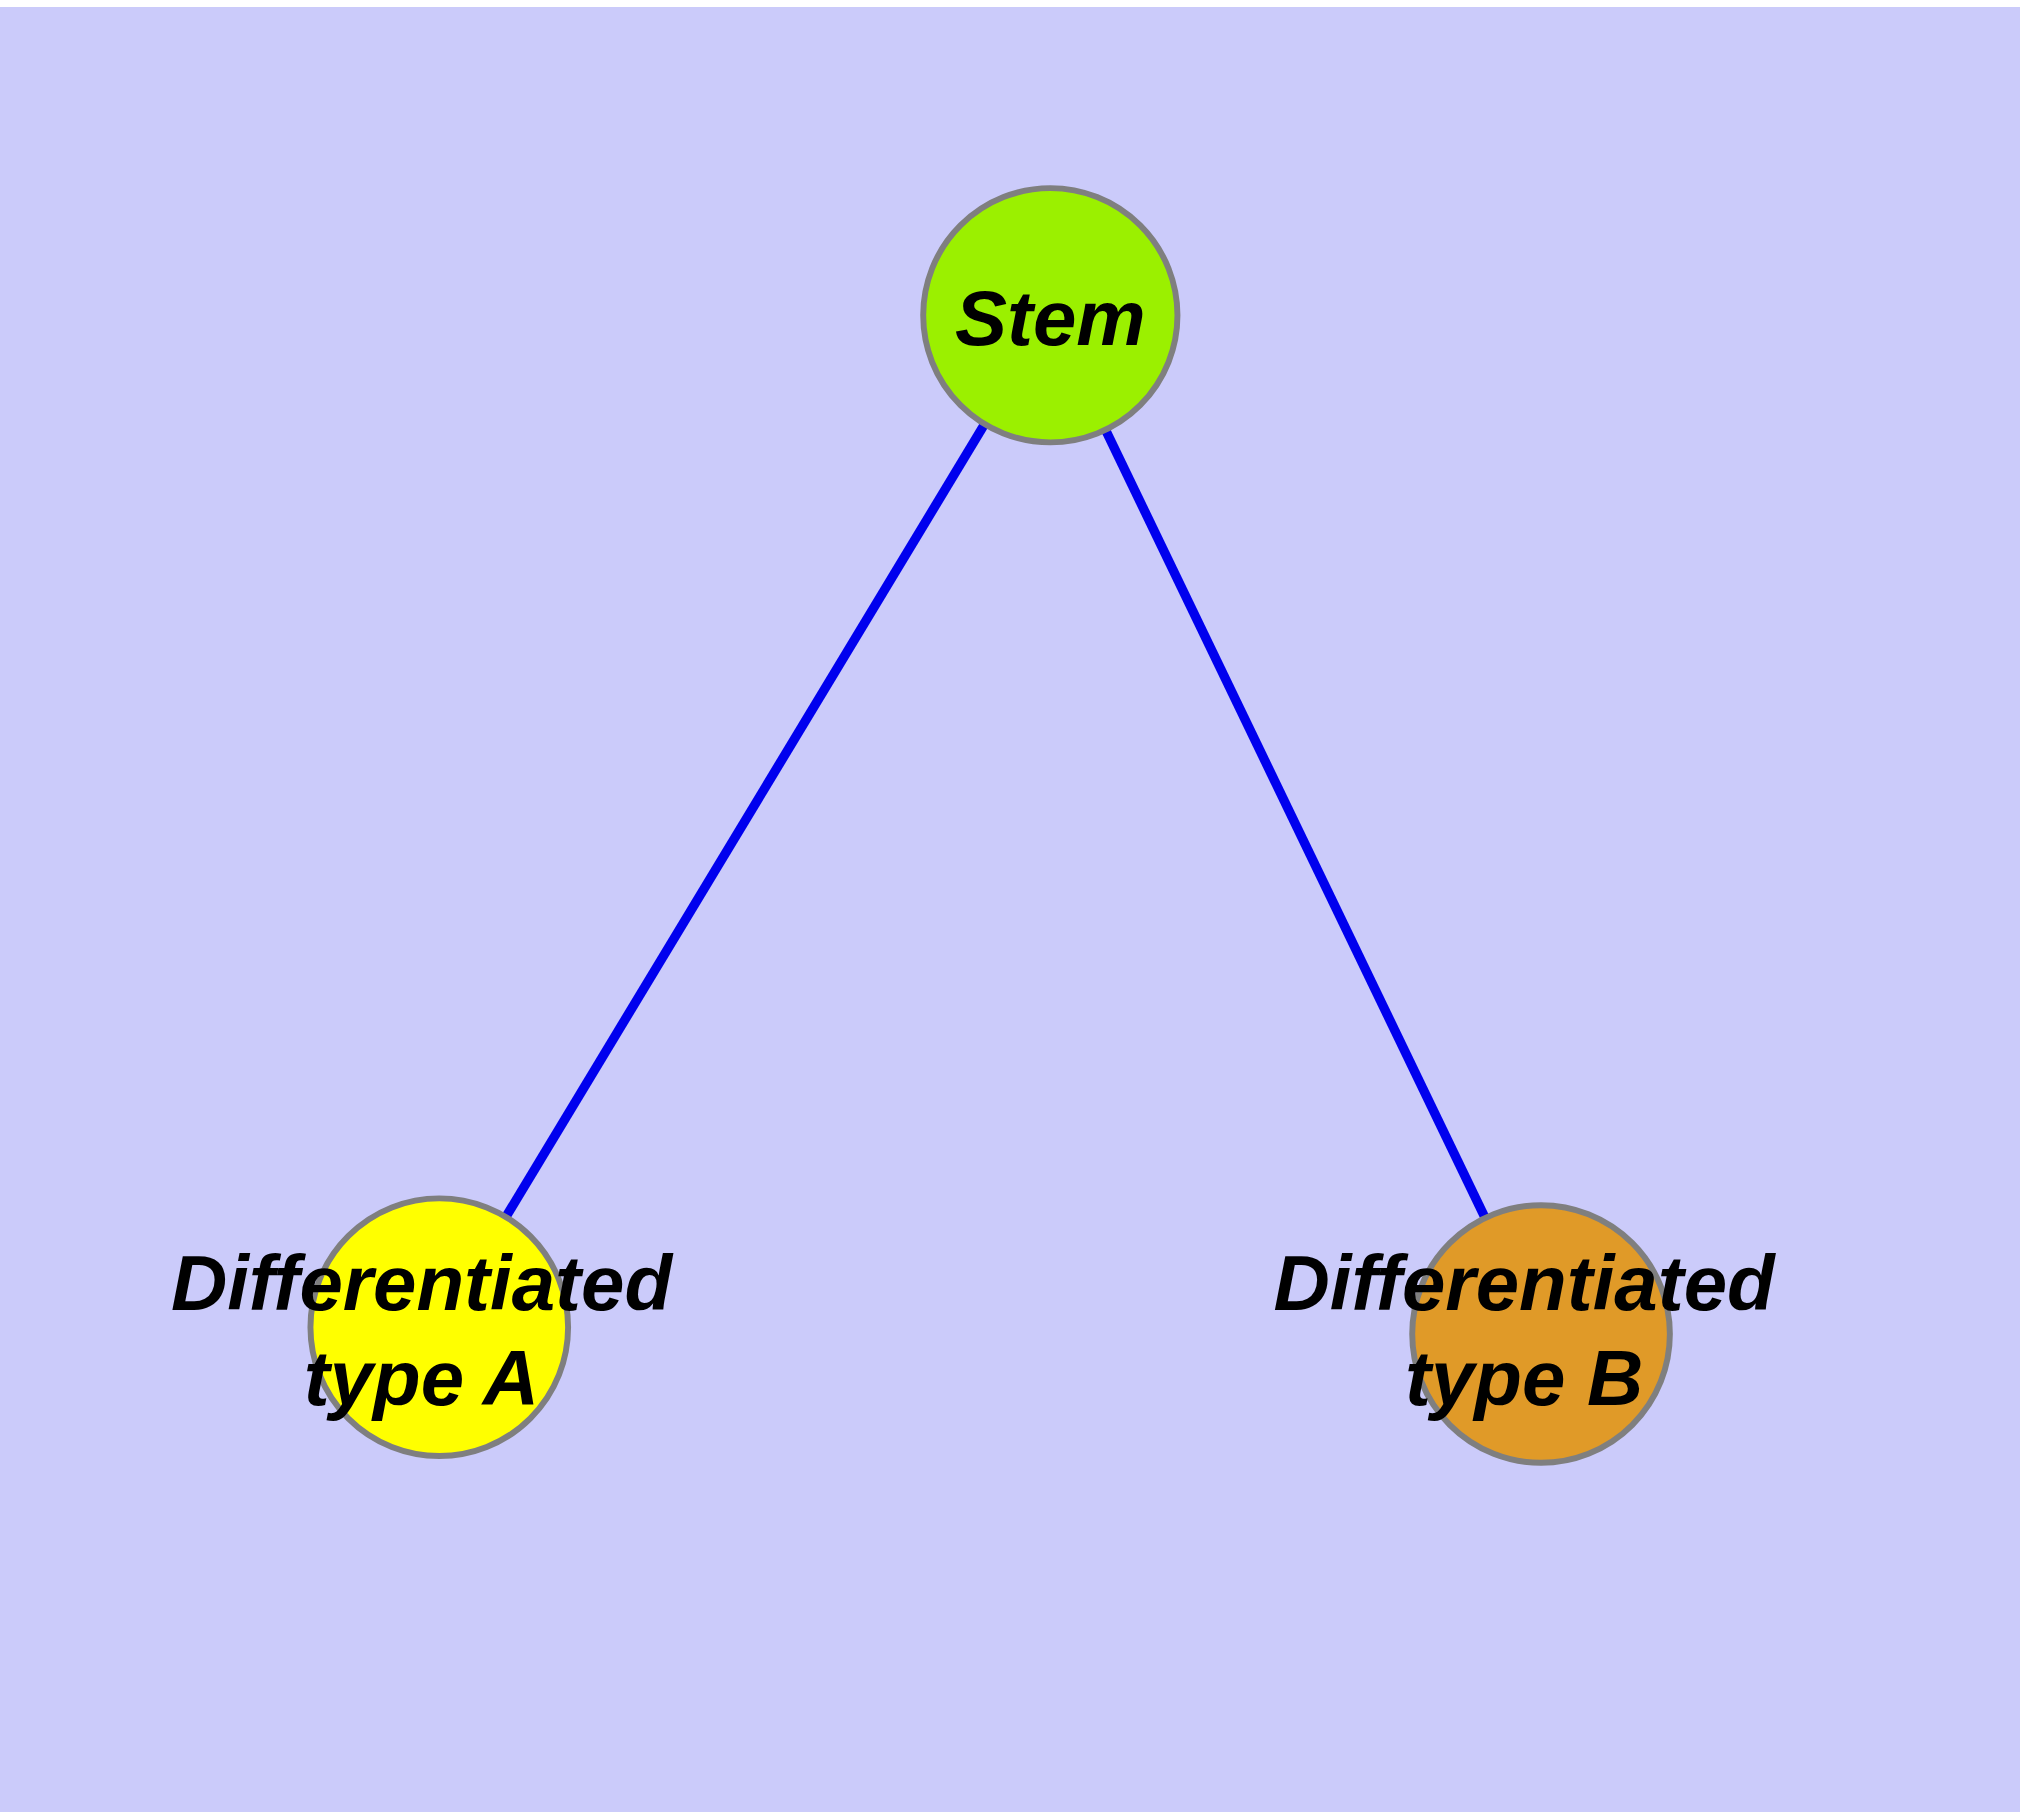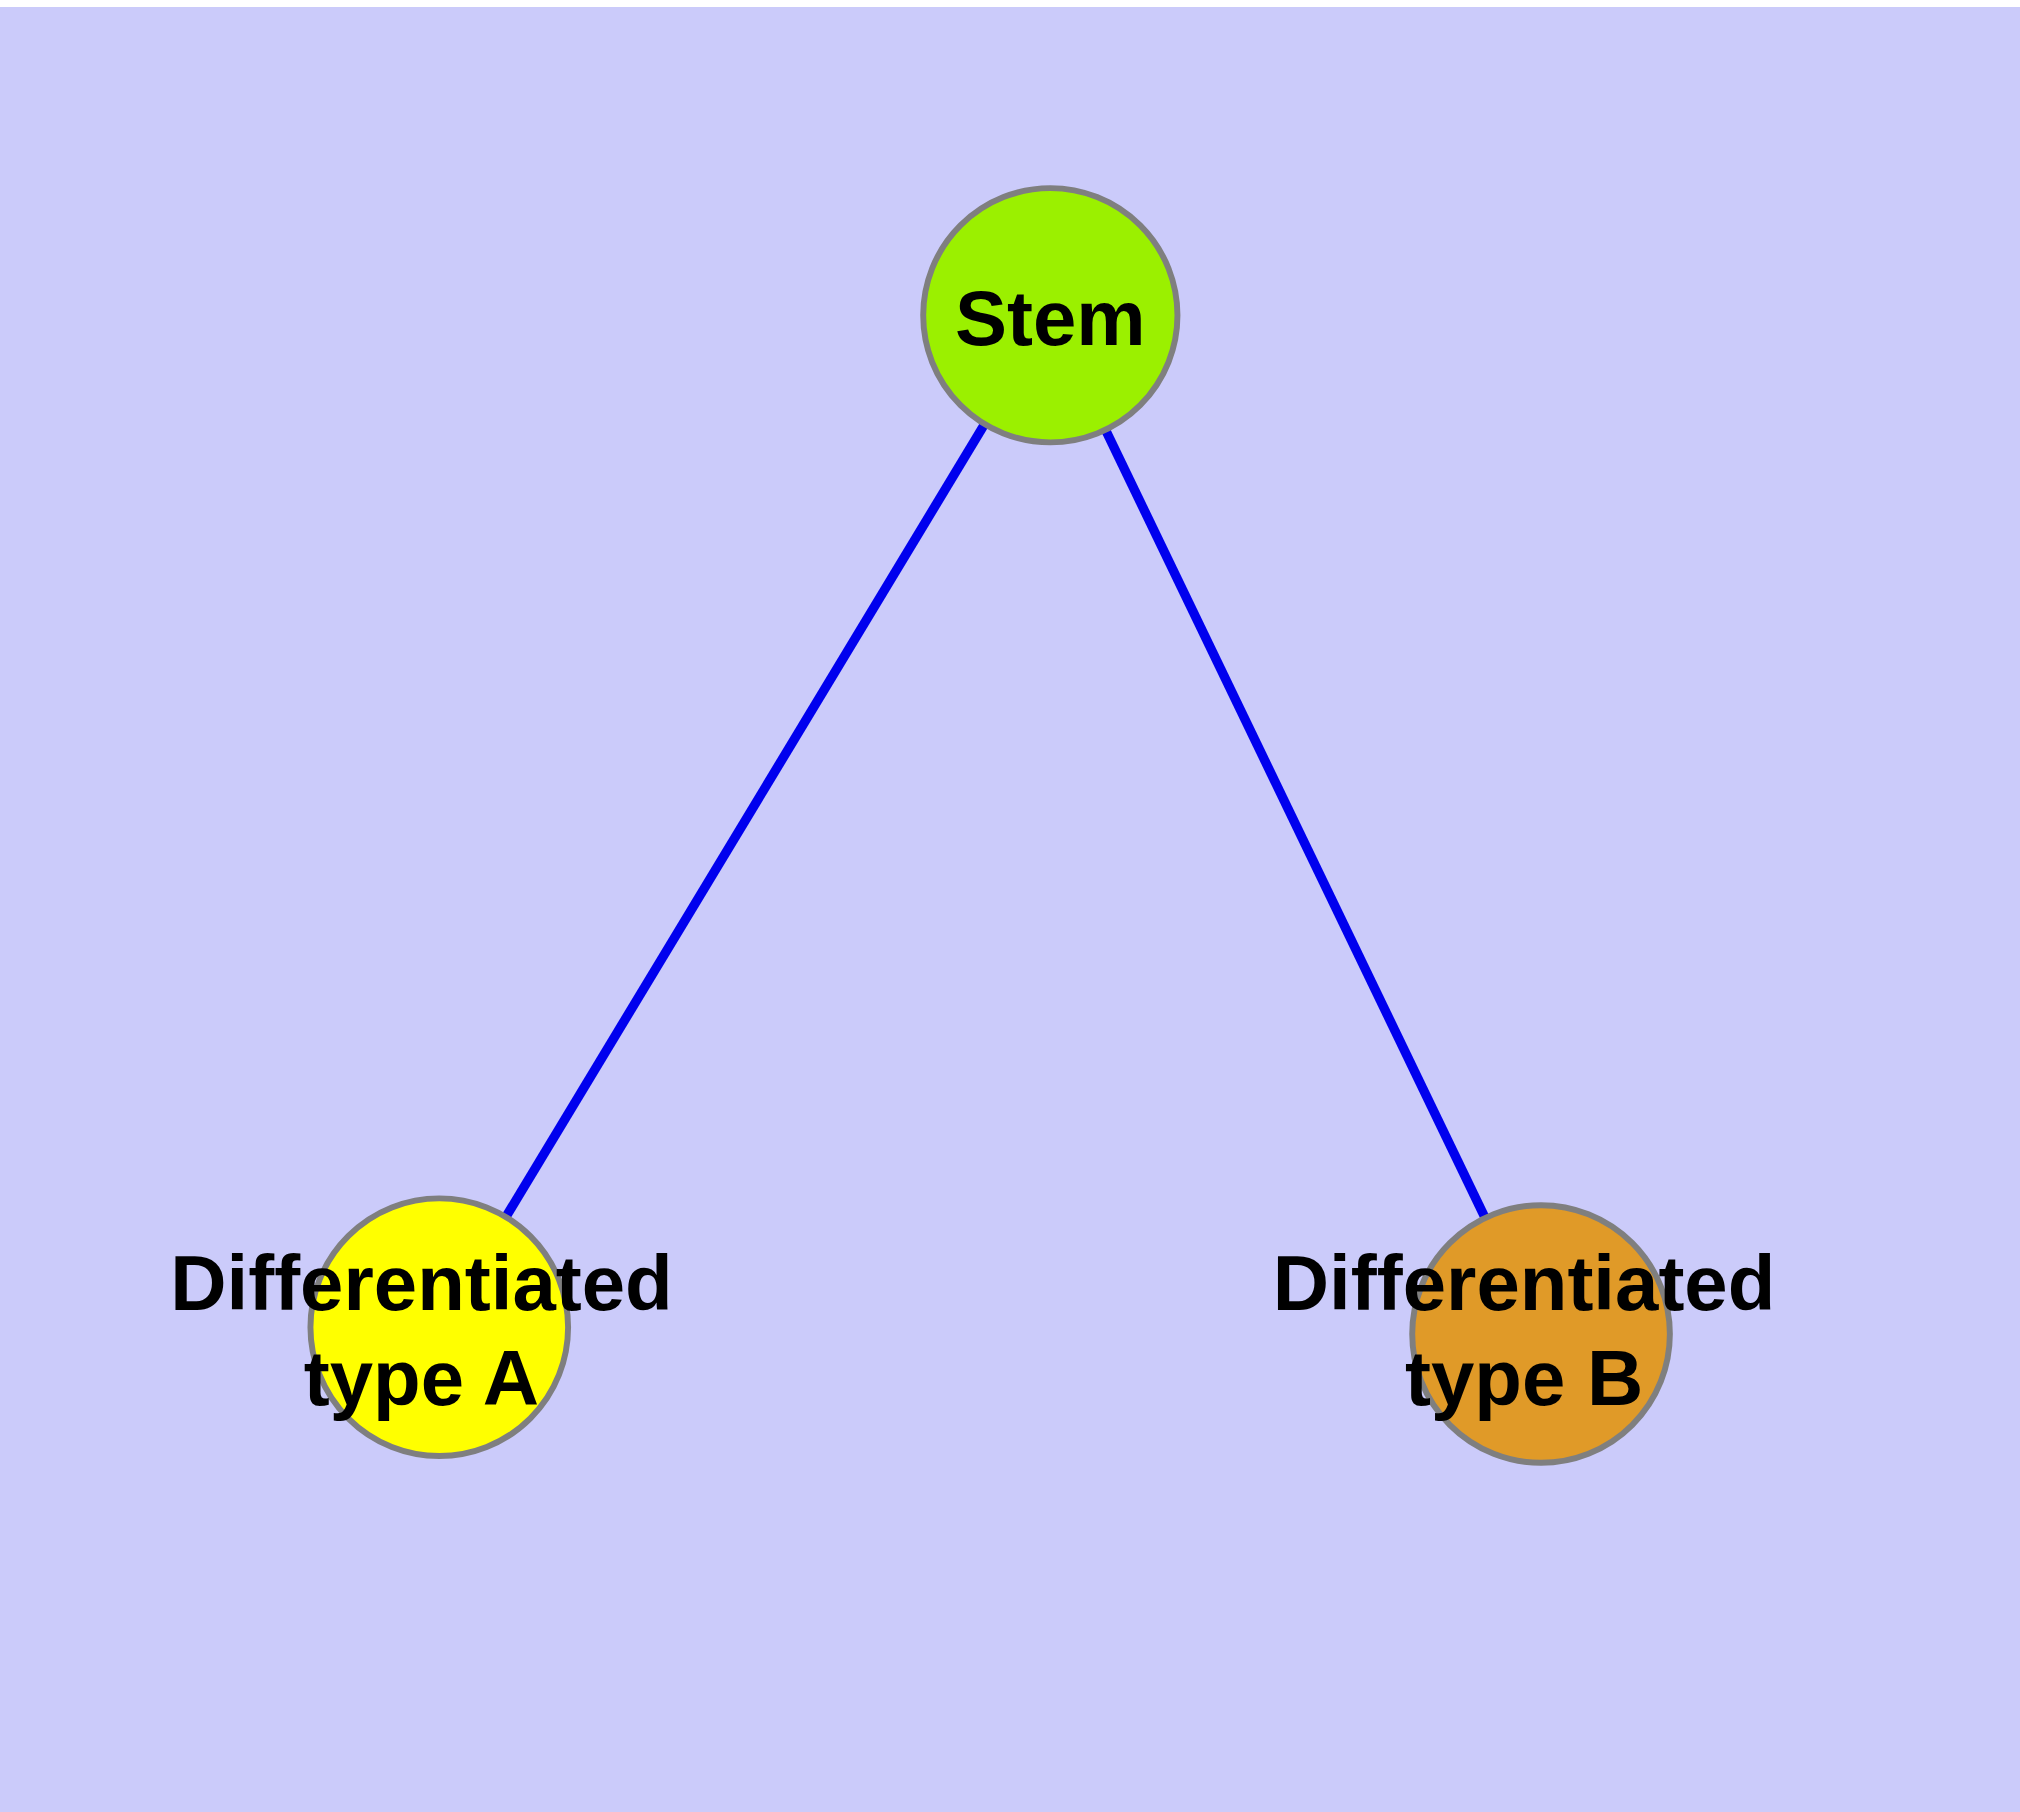--- a/index.html
+++ b/index.html
@@ -7,20 +7,21 @@
     padding: 0;
     background: #ffffff;
   }
   #canvas {
     position: relative;
     width: 2021px;
     height: 1812px;
     overflow: hidden;
     background: #ffffff;
     font-family: "Liberation Sans", sans-serif;
+    font-style: italic;
   }
   #plot-background {
     position: absolute;
     left: 0;
     top: 6.8px;
     width: 2021px;
     height: 1805px;
     background: #cbcbfa;
   }
   svg#graph {

